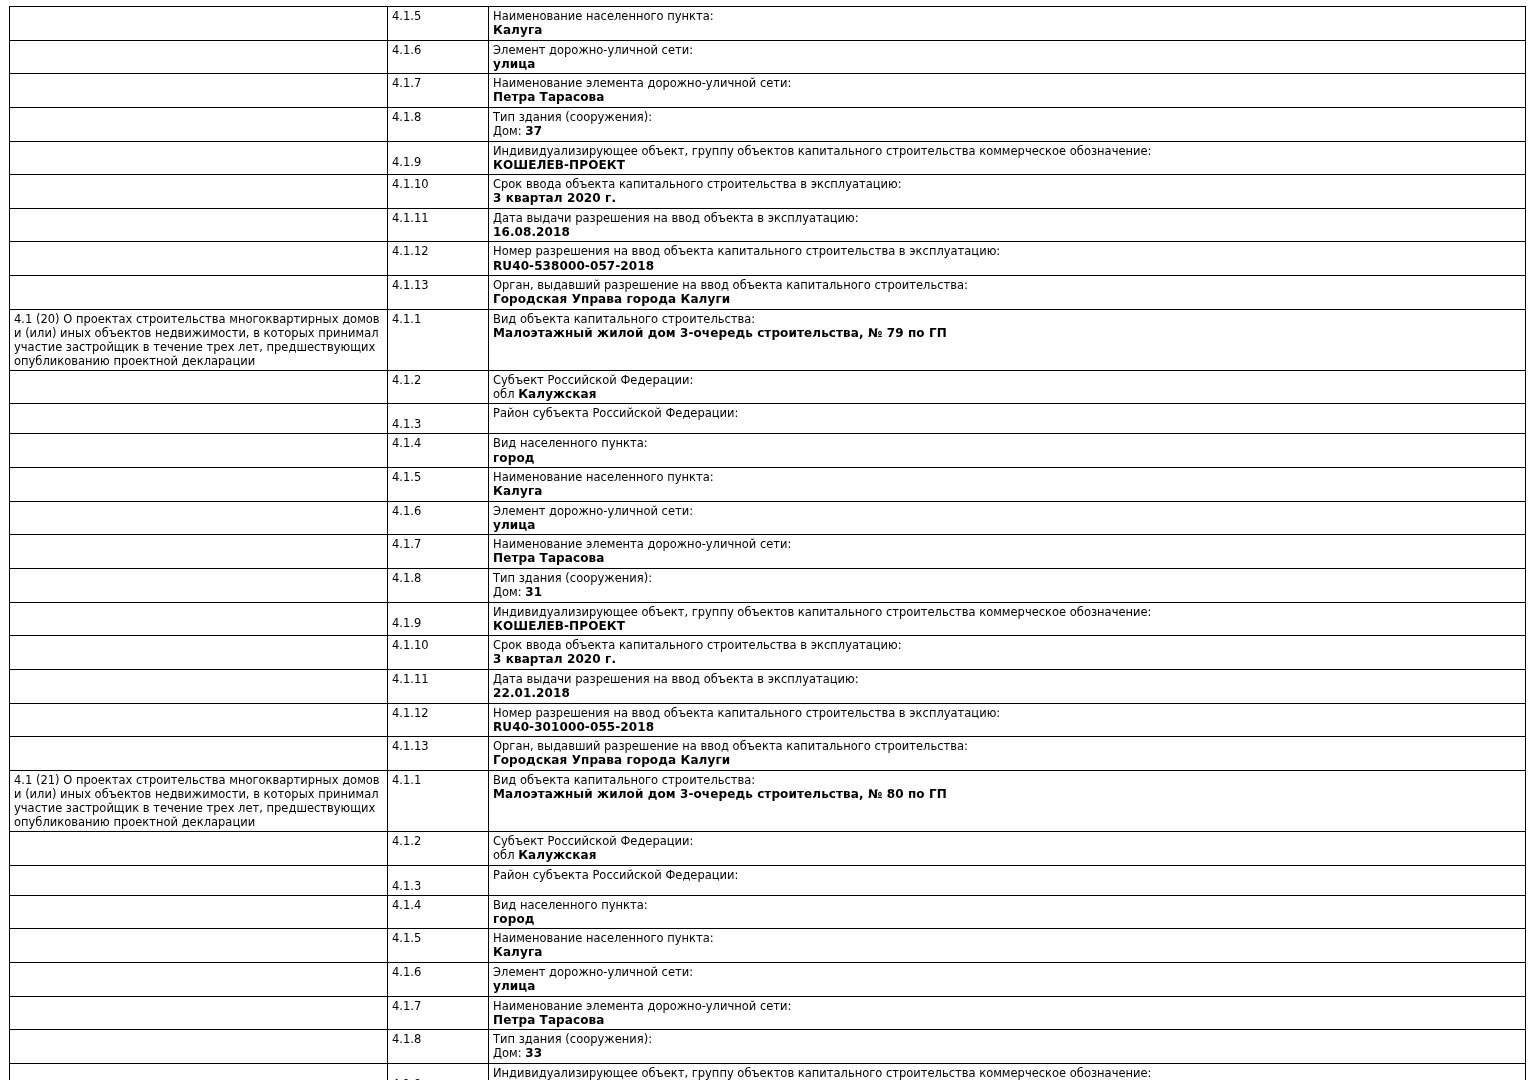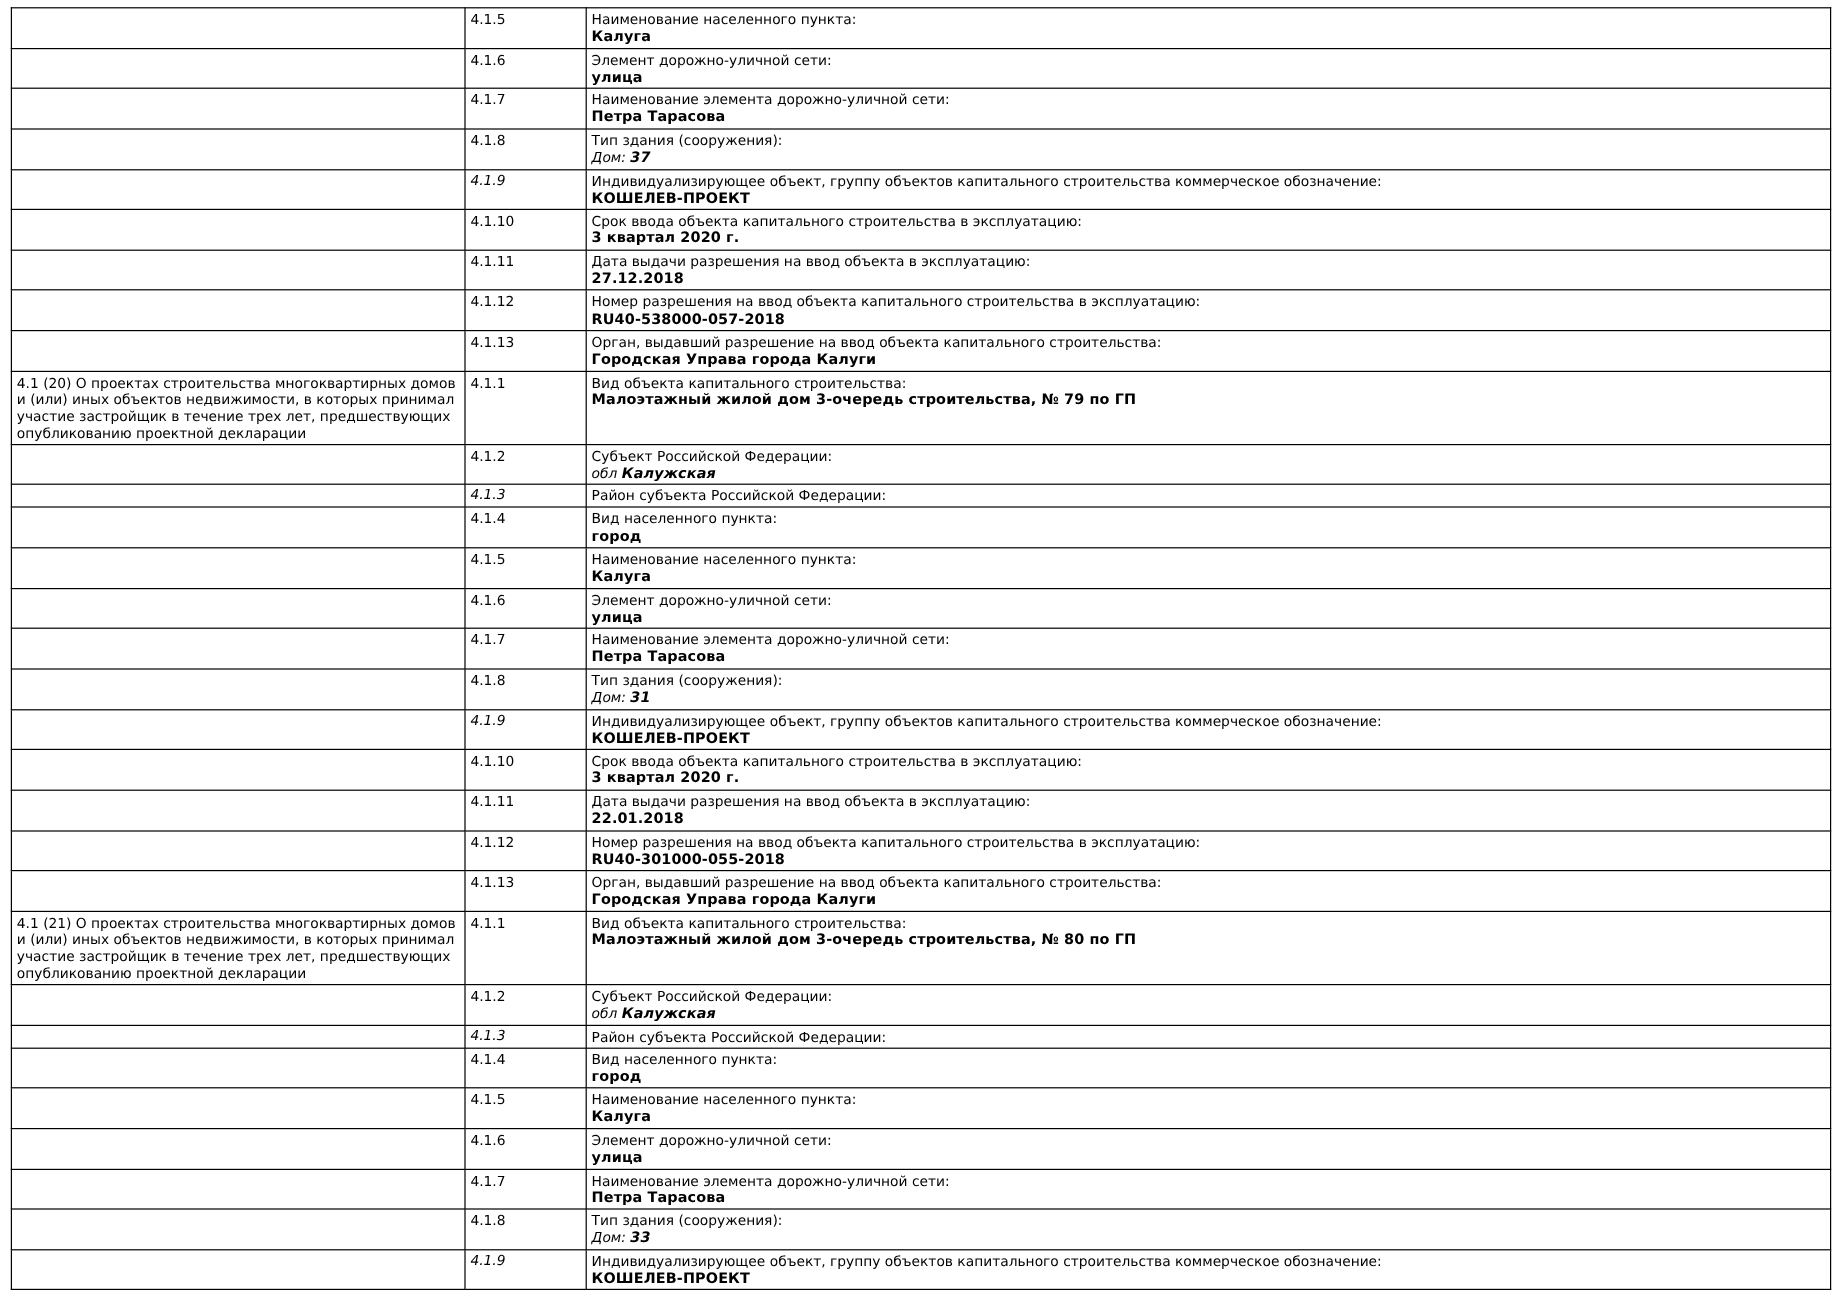--- a/index.html
+++ b/index.html
@@ -38,37 +38,35 @@
     font-size: 11.5px;
     line-height: 1.23;
     padding-top: 1px;
   }
   .code-cell {
     font-size: 11.5px;
     padding-top: 9px;
     white-space: nowrap;
   }
   .code-cell.tight {
-    padding-top: 1px;
-    font-style: italic;
+    padding-top: 13px;
   }
   .label {
     font-size: 11.5px;
     display: block;
   }
   .value {
     font-size: 12px;
     font-weight: bold;
     display: block;
     letter-spacing: 0.1px;
   }
   .inline-pair .label,
   .inline-pair .value {
     display: inline;
-    font-style: italic;
   }
   td.blank { }
 </style>
 </head>
 <body>
 
 <div class="page">
   <table class="decl">
     <colgroup>
       <col class="c-section">
@@ -119,21 +117,21 @@
           <td>
             <span class="label">Срок ввода объекта капитального строительства в эксплуатацию:</span>
             <span class="value">3 квартал 2020 г.</span>
           </td>
         </tr>
         <tr>
           <td class="section-cell blank">&nbsp;</td>
           <td class="code-cell">4.1.11</td>
           <td>
             <span class="label">Дата выдачи разрешения на ввод объекта в эксплуатацию:</span>
-            <span class="value">27.12.2018</span>
+            <span class="value">16.08.2018</span>
           </td>
         </tr>
         <tr>
           <td class="section-cell blank">&nbsp;</td>
           <td class="code-cell">4.1.12</td>
           <td>
             <span class="label">Номер разрешения на ввод объекта капитального строительства в эксплуатацию:</span>
             <span class="value">RU40-538000-057-2018</span>
           </td>
         </tr>

